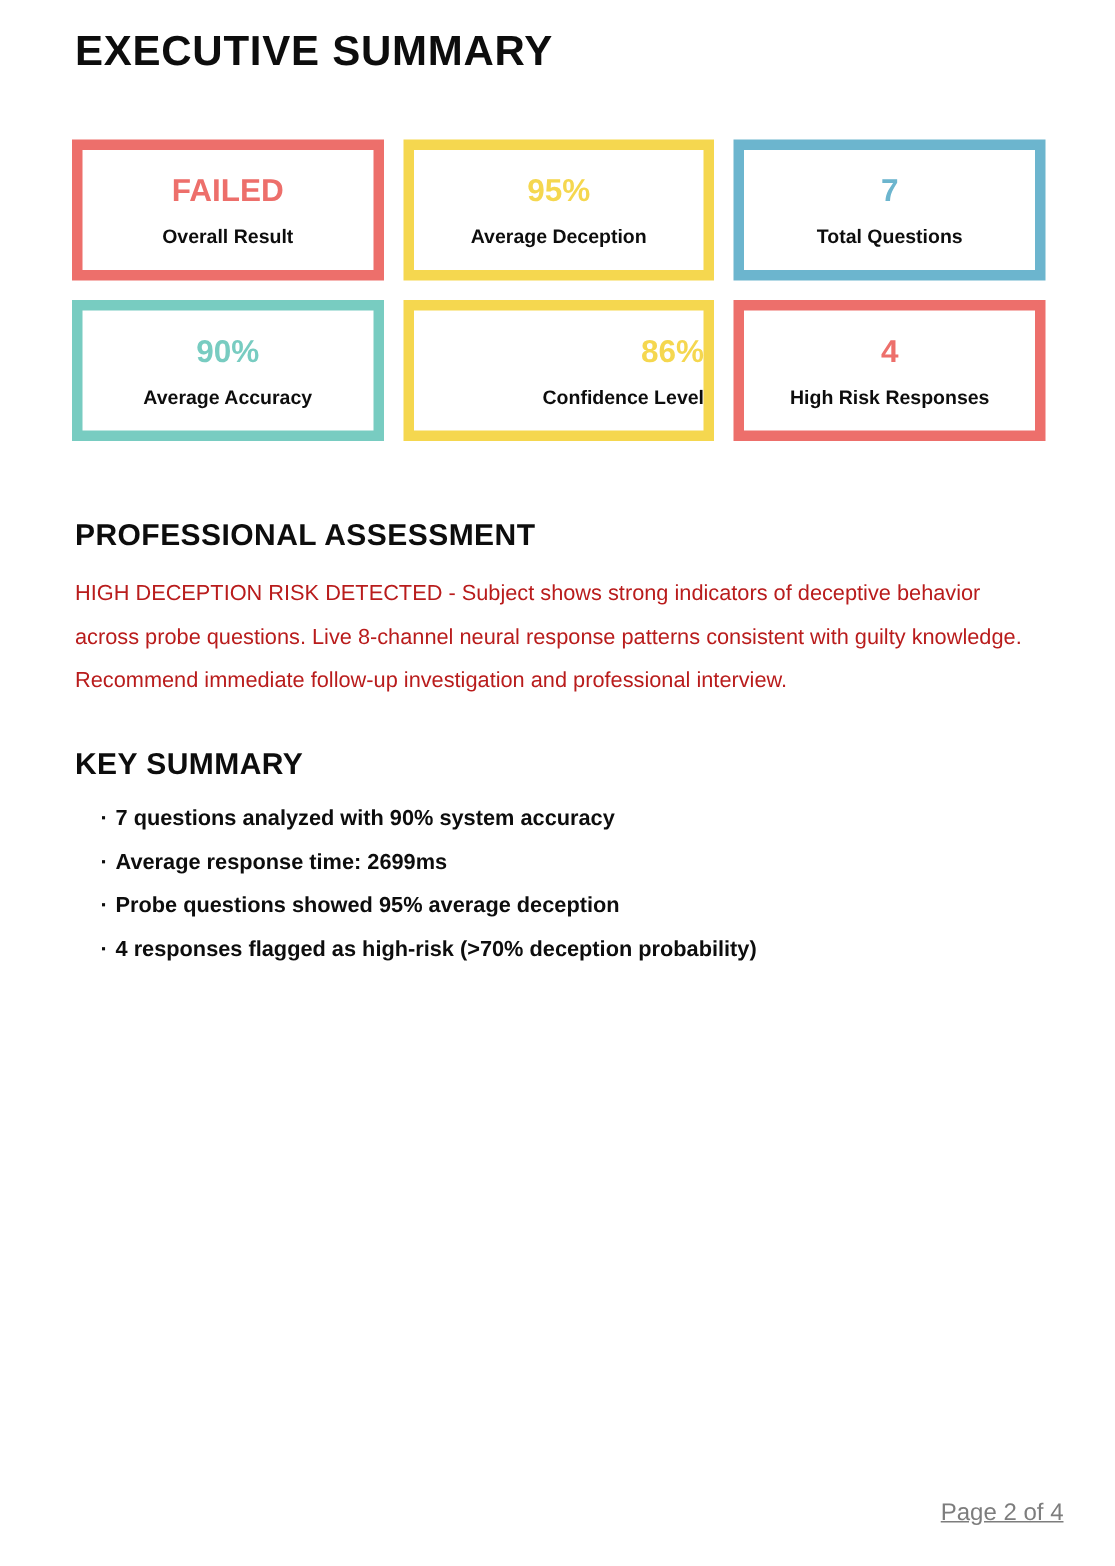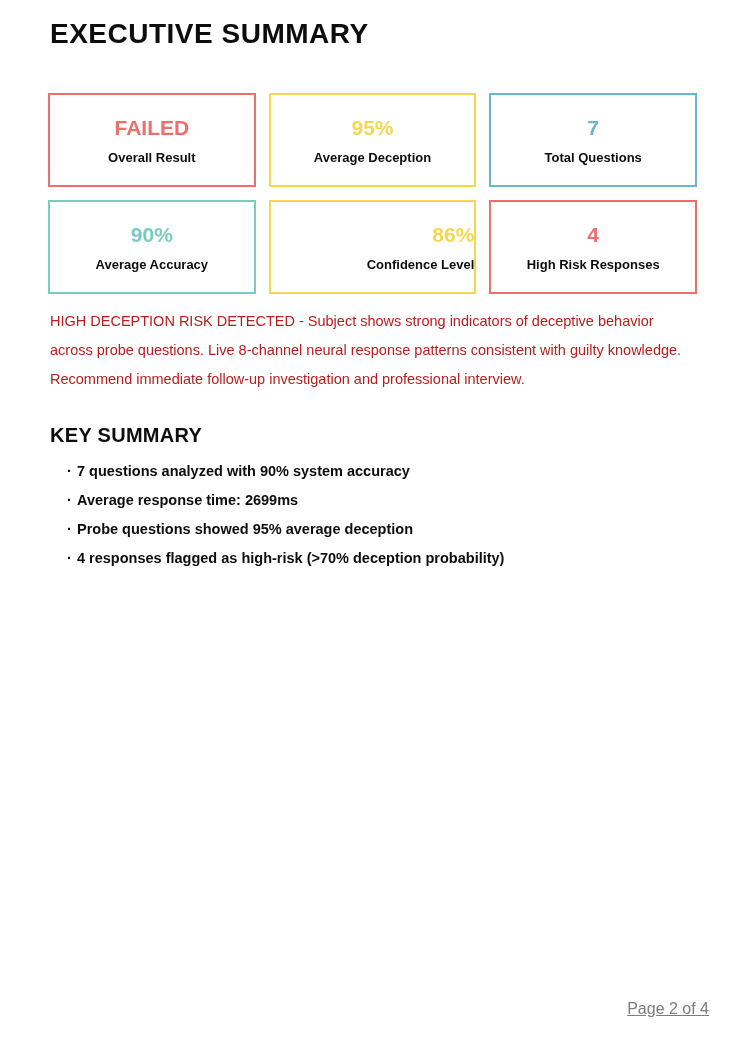--- a/index.html
+++ b/index.html
@@ -24,21 +24,21 @@
   .metrics-grid {
     margin-top: 43px;
     display: grid;
     grid-template-columns: repeat(3, 1fr);
     column-gap: 13px;
     row-gap: 13px;
   }
   .metric-card {
     box-sizing: border-box;
     height: 94px;
-    border: 2px solid #0f172a; 
+    border: 7px solid #0f172a; 
     background: #ffffff;
     display: flex;
     flex-direction: column;
     align-items: center;
     justify-content: center;
     gap: 13px;
   }
   .metric-value {
     font-size: 21px;
     font-weight: bold;
@@ -127,20 +127,21 @@
     <div class="metric-card" style="border-color: rgb(245, 215, 79); align-items: flex-end;">
       <div class="metric-value" style="color: rgb(245, 215, 79);">86%</div>
       <div class="metric-label">Confidence Level</div>
     </div>
     <div class="metric-card" style="border-color: rgb(237, 111, 107);">
       <div class="metric-value" style="color: rgb(237, 111, 107);">4</div>
       <div class="metric-label">High Risk Responses</div>
     </div>
   </div>
 
+  <h2 class="section-heading assessment-heading">PROFESSIONAL ASSESSMENT</h2>
   <p class="assessment-body">HIGH DECEPTION RISK DETECTED - Subject shows strong indicators of deceptive behavior across probe questions. Live 8-channel neural response patterns consistent with guilty knowledge. Recommend immediate follow-up investigation and professional interview.</p>
 
   <h2 class="section-heading findings-heading">KEY SUMMARY</h2>
   <ul class="findings-list">
     <li>7 questions analyzed with 90% system accuracy</li>
     <li>Average response time: 2699ms</li>
     <li>Probe questions showed 95% average deception</li>
     <li>4 responses flagged as high-risk (&gt;70% deception probability)</li>
   </ul>
 

